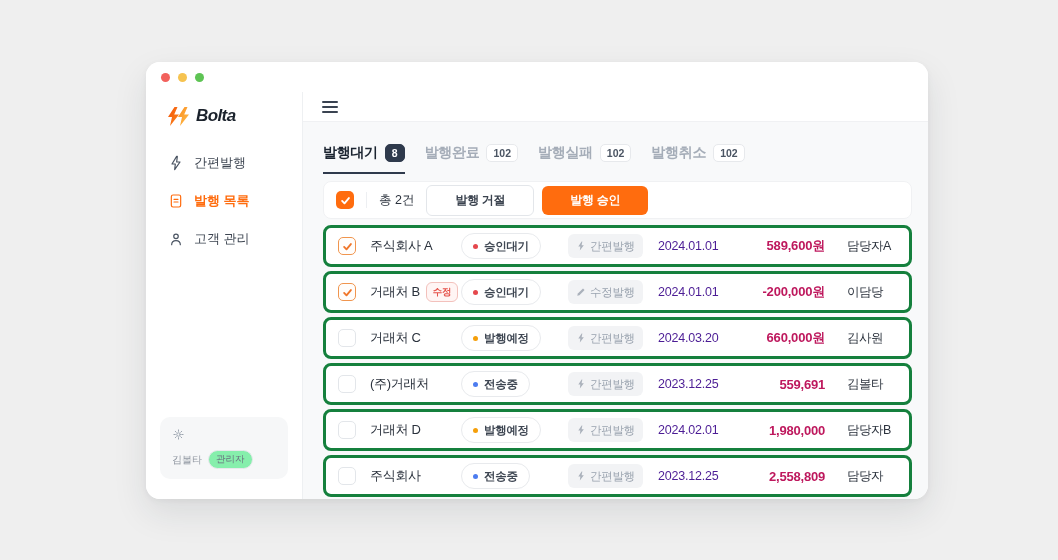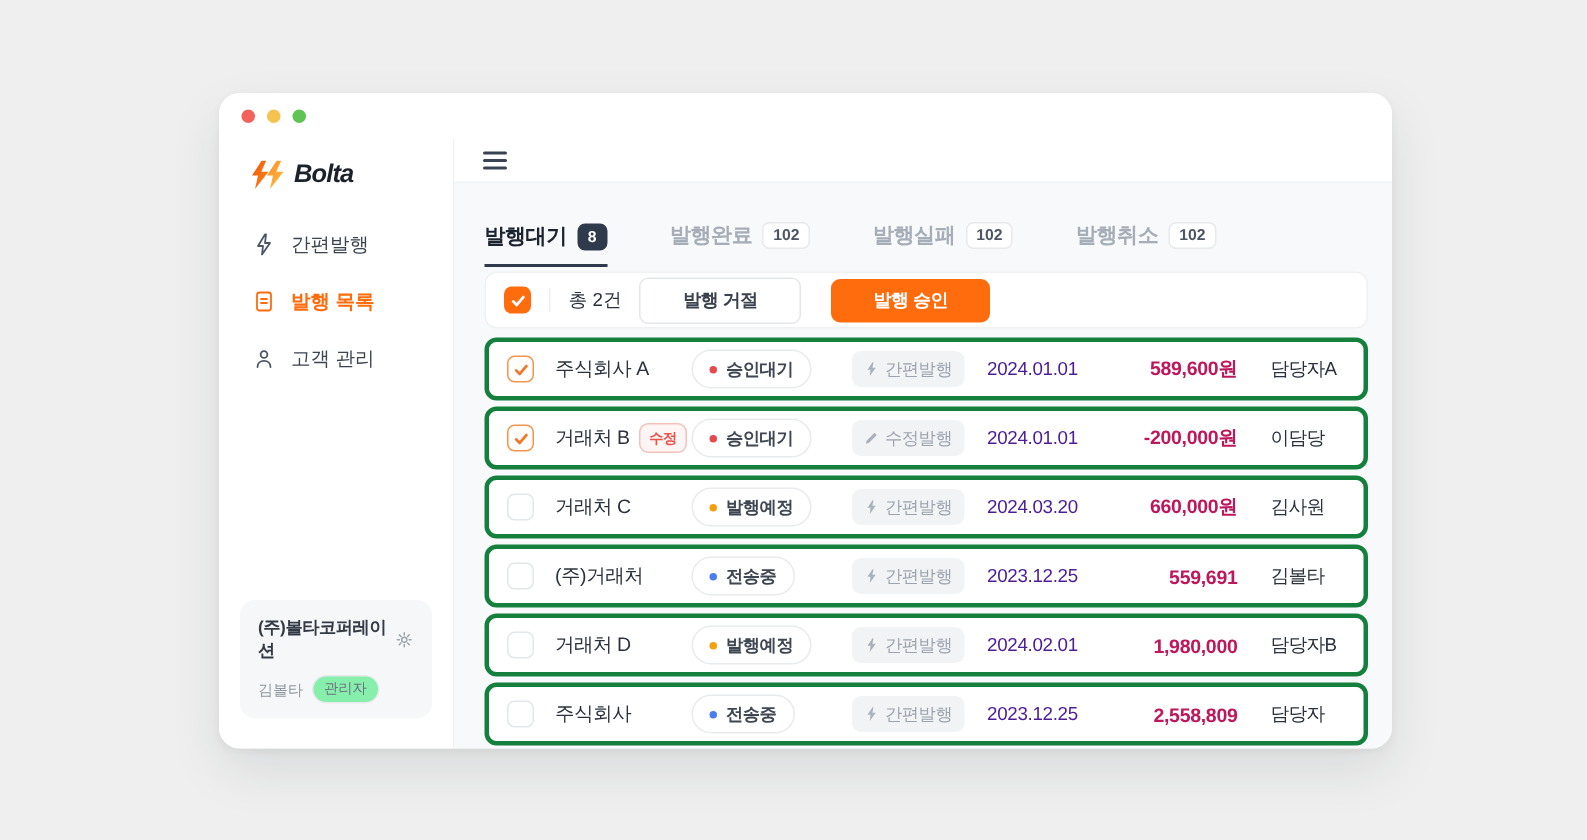--- a/index.html
+++ b/index.html
@@ -43,35 +43,35 @@
 
   
   .main { flex:1; display:flex; flex-direction:column; background:#f8f9fa; min-width:0; }
   .main-header { height:30px; flex:0 0 30px; background:#fff; border-bottom:1px solid #f0f1f3; display:flex; align-items:center; padding-left:19px; }
   .hamburger { width:16px; cursor:pointer; display:flex; flex-direction:column; gap:3px; }
   .hamburger span { display:block; height:2px; background:#3a4351; border-radius:1px; }
 
   .content { flex:1; padding:18px 16px 0 20px; display:flex; flex-direction:column; min-height:0; }
 
   
-  .tabs { display:flex; align-items:flex-end; gap:42px; height:38px; }
+  .tabs { display:flex; align-items:center; gap:20px; height:38px; }
   .tab { display:flex; align-items:center; gap:7px; padding-bottom:12px; cursor:pointer; }
   .tab-label { font-size:14px; font-weight:600; color:#a5adb8; letter-spacing:-0.3px; }
   .tab-count { font-size:10.5px; font-weight:700; color:#4b5563; background:#fff; border:1px solid #e7e9ec; border-radius:5px; padding:2px 6px; min-width:18px; text-align:center; }
   .tab.active { border-bottom:2.5px solid #2f3a4c; padding-bottom:9.5px; }
   .tab.active .tab-label { color:#1b2430; font-weight:800; }
   .tab.active .tab-count { background:#2f3a4c; border-color:#2f3a4c; color:#fff; }
 
   
   .toolbar { margin-top:3px; background:#fff; border-radius:8px; height:38px; flex:0 0 38px; display:flex; align-items:center; padding:0 12px; border:1px solid #f0f1f3; }
   .vdiv { width:1px; height:16px; background:#edeff2; margin:0 12px; }
   .total-label { font-size:12.5px; font-weight:400; color:#2b323d; }
   .btn { font-size:12px; font-weight:600; border-radius:6px; padding:6px 28px; cursor:pointer; border:none; font-family:inherit; letter-spacing:-0.3px; }
   .btn-reject { background:#fff; border:1px solid #e3e6ea; color:#3a424e; margin-left:12px; }
-  .btn-approve { background:#ff6c0e; color:#fff; margin-left:20px; }
+  .btn-approve { background:#ff6c0e; color:#fff; margin-left:8px; }
 
   
   .cb { width:18px; height:18px; border-radius:5px; flex:0 0 18px; display:flex; align-items:center; justify-content:center; cursor:pointer; }
   .cb-solid { background:#ff6c0e; }
   .cb-solid svg { stroke:#fff; }
   .cb-outline { background:#fffdfb; border:1.5px solid #f0954e; }
   .cb-outline svg { stroke:#f0762a; }
   .cb-empty { background:#fff; border:1.5px solid #e3e6ea; }
   .cb svg { width:11px; height:11px; }
 
@@ -143,21 +143,20 @@
               <path d="M5.5 20.5 c0-3.8 2.9-6.2 6.5-6.2 s6.5 2.4 6.5 6.2"></path>
             </svg>
           <span>고객 관리</span>
         </div>
       </div>
 
       <div class="sidebar-spacer"></div>
 
       <div class="account-card">
         <div class="account-top">
-          <span class="account-company">(주)볼타코퍼레이션</span>
           <svg viewBox="0 0 24 24" fill="none" stroke-width="1.8" stroke-linecap="round">
               <circle cx="12" cy="12" r="3.2"></circle>
               <path d="M12 3.5v2.6 M12 17.9v2.6 M3.5 12h2.6 M17.9 12h2.6 M6 6l1.9 1.9 M16.1 16.1L18 18 M18 6l-1.9 1.9 M7.9 16.1L6 18"></path>
             </svg>
         </div>
         <div class="account-bottom">
           <span class="account-user">김볼타</span>
           <span class="account-role">관리자</span>
         </div>
       </div>

